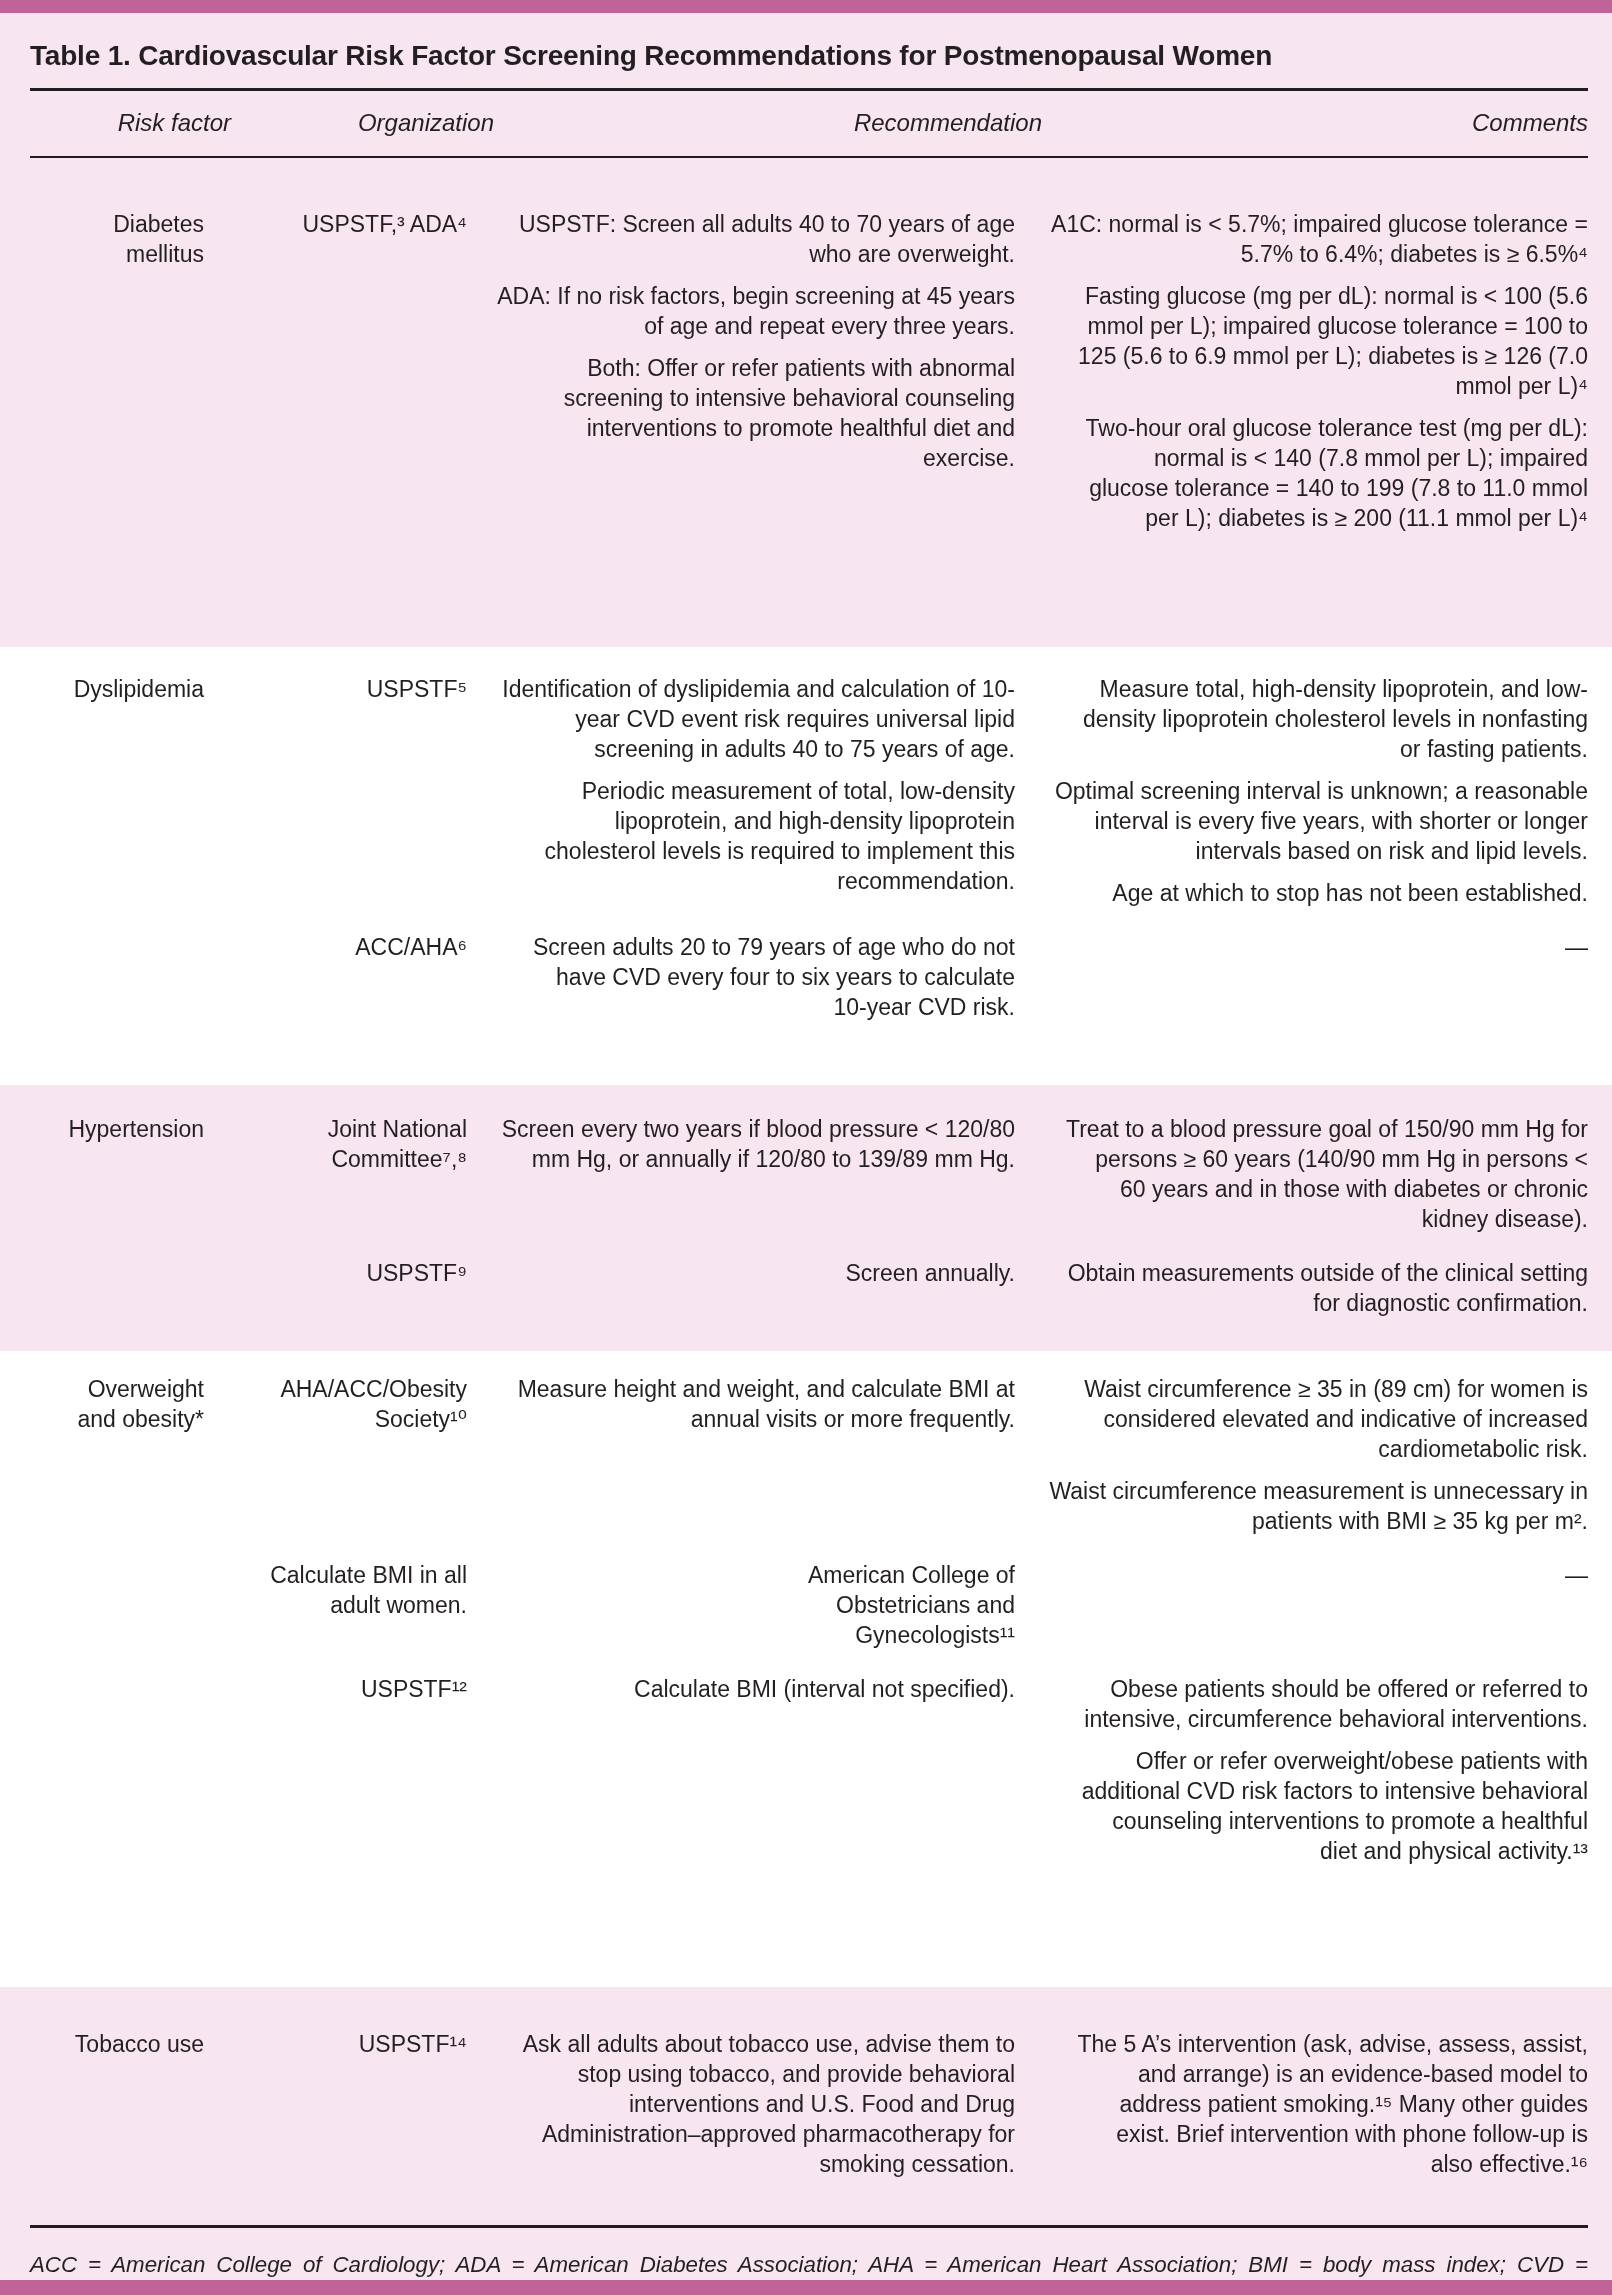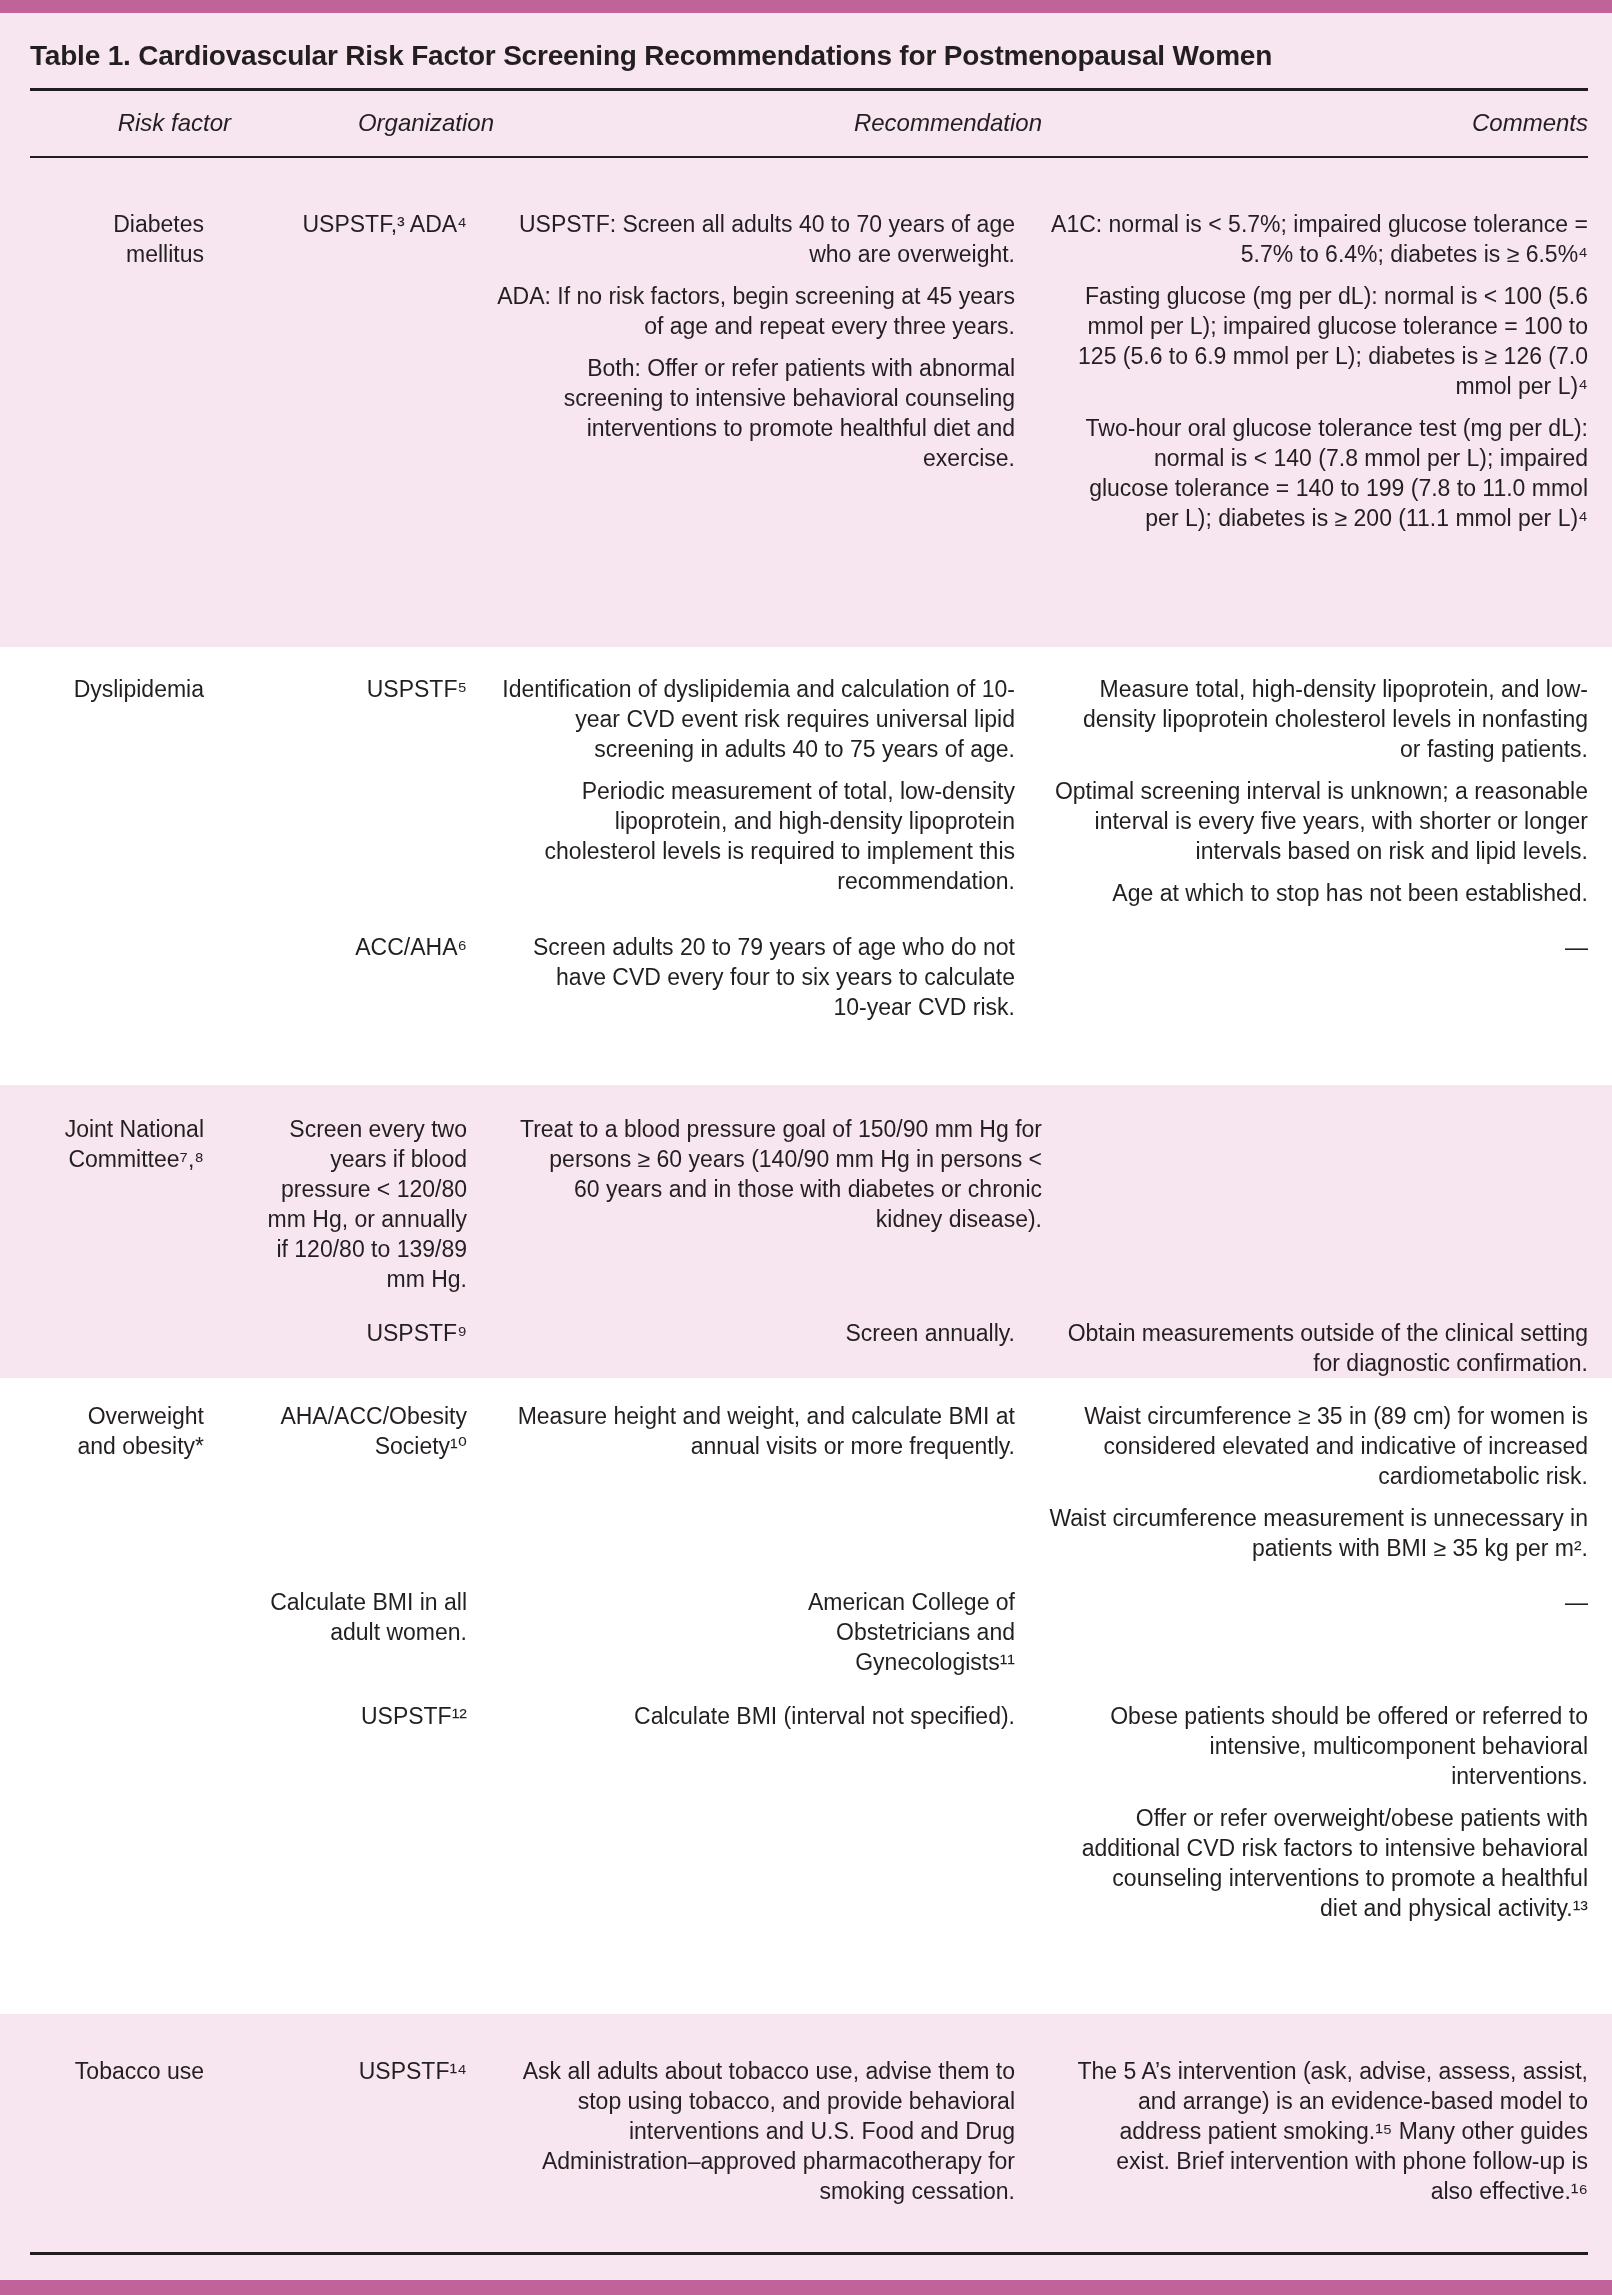--- a/index.html
+++ b/index.html
@@ -121,20 +121,21 @@
       <p>Screen adults 20 to 79 years of age who do not have CVD every four to six years to calculate 10-year CVD risk.</p>
     </div>
     <div class="cell comments-cell">
       <p>—</p>
     </div>
   </div>
 </div>
 
 <div class="row-group bg-pink rg-hypertension">
   <div class="cols entry">
+    <div class="cell pre">Hypertension</div>
     <div class="cell pre">Joint National
 Committee⁷,⁸</div>
     <div class="cell">
       <p>Screen every two years if blood pressure &lt; 120/80 mm Hg, or annually if 120/80 to 139/89 mm Hg.</p>
     </div>
     <div class="cell comments-cell">
       <p>Treat to a blood pressure goal of 150/90 mm Hg for persons ≥ 60 years (140/90 mm Hg in persons &lt; 60 years and in those with diabetes or chronic kidney disease).</p>
     </div>
   </div>
   <div class="cols entry">
@@ -175,21 +176,21 @@
       <p>—</p>
     </div>
   </div>
   <div class="cols entry">
     <div class="cell"></div>
     <div class="cell pre">USPSTF¹²</div>
     <div class="cell">
       <p>Calculate BMI (interval not specified).</p>
     </div>
     <div class="cell comments-cell">
-      <p>Obese patients should be offered or referred to intensive, multicomponent behavioral interventions.</p>
+      <p>Obese patients should be offered or referred to intensive, circumference behavioral interventions.</p>
       <p>Offer or refer overweight/obese patients with additional CVD risk factors to intensive behavioral counseling interventions to promote a healthful diet and physical activity.¹³</p>
     </div>
   </div>
 </div>
 
 <div class="row-group bg-pink rg-tobacco">
   <div class="cols entry">
     <div class="cell pre">Tobacco use</div>
     <div class="cell pre">USPSTF¹⁴</div>
     <div class="cell">

